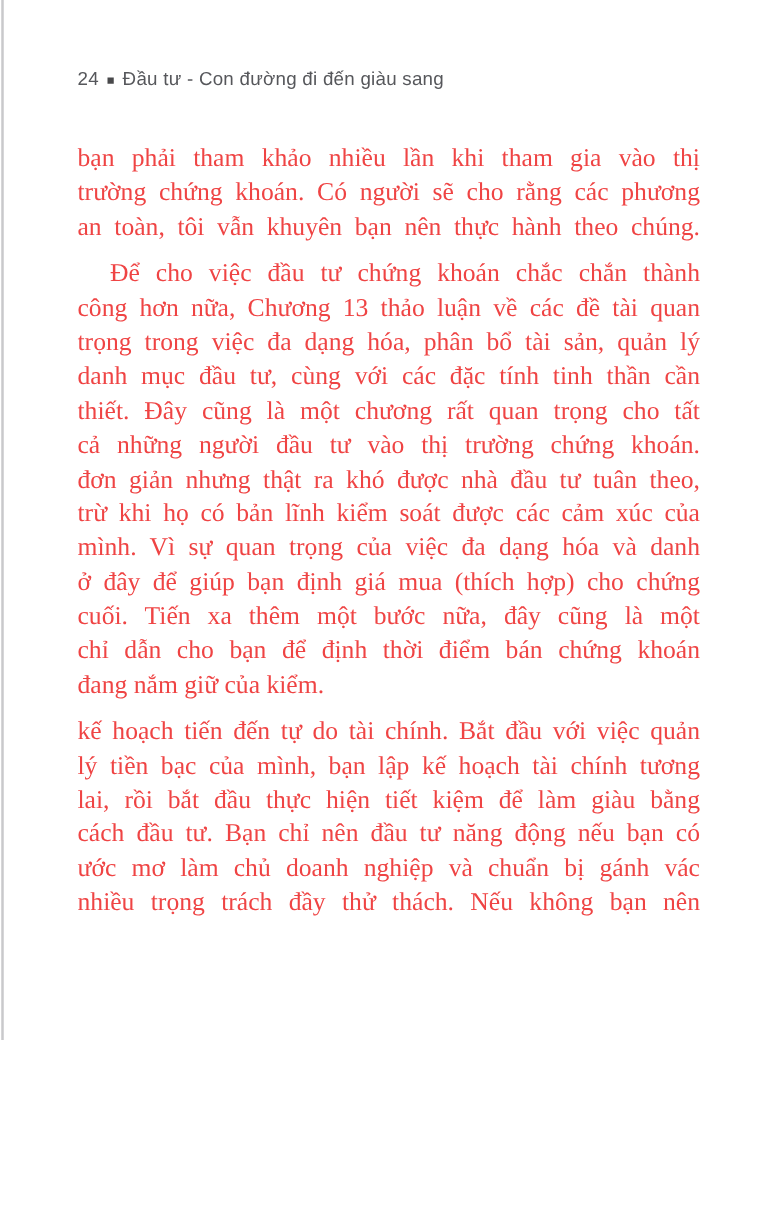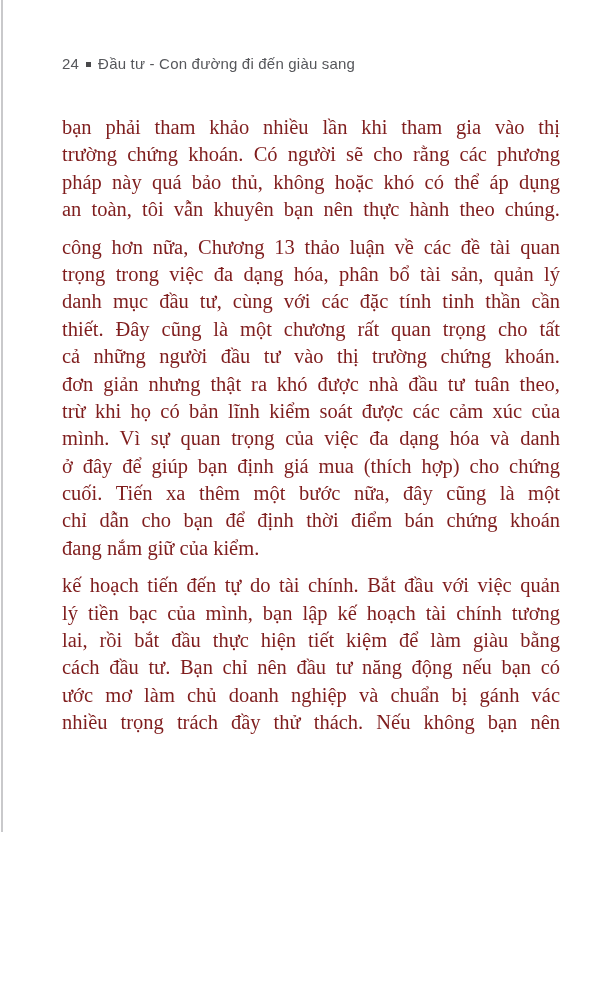--- a/index.html
+++ b/index.html
@@ -40,21 +40,21 @@
     width: 5px;
     height: 5px;
     background: #49494b;
     margin: 1px 7px 0 7px;
   }
   .page-body {
     position: absolute;
     left: 62px;
     top: 114px;
     width: 498px;
-    color: #7f1d1d;
+    color: #ef4444;
     font-size: 20.5px;
   }
   .para { margin: 0 0 10px 0; }
   .para:last-child { margin-bottom: 0; }
   .line {
     height: 27.4px;
     line-height: 27.4px;
     text-align: justify;
     text-align-last: justify;
     overflow: hidden;
@@ -78,25 +78,25 @@
     <span>24</span>
     <span class="bullet"></span>
     <span>Đầu tư - Con đường đi đến giàu sang</span>
   </div>
 
   <div class="page-body">
 
     <div class="para">
       <div class="line">bạn phải tham khảo nhiều lần khi tham gia vào thị</div>
       <div class="line">trường chứng khoán. Có người sẽ cho rằng các phương</div>
-      <div class="line">pháp này quá bảo thủ, không hoặc khó có thể áp dụng</div>
       <div class="line">an toàn, tôi vẫn khuyên bạn nên thực hành theo chúng.</div>
     </div>
 
     <div class="para">
+      <div class="line indent">Để cho việc đầu tư chứng khoán chắc chắn thành</div>
       <div class="line">công hơn nữa, Chương 13 thảo luận về các đề tài quan</div>
       <div class="line">trọng trong việc đa dạng hóa, phân bổ tài sản, quản lý</div>
       <div class="line">danh mục đầu tư, cùng với các đặc tính tinh thần cần</div>
       <div class="line">thiết. Đây cũng là một chương rất quan trọng cho tất</div>
       <div class="line">cả những người đầu tư vào thị trường chứng khoán.</div>
       <div class="line">đơn giản nhưng thật ra khó được nhà đầu tư tuân theo,</div>
       <div class="line">trừ khi họ có bản lĩnh kiểm soát được các cảm xúc của</div>
       <div class="line">mình. Vì sự quan trọng của việc đa dạng hóa và danh</div>
       <div class="line">ở đây để giúp bạn định giá mua (thích hợp) cho chứng</div>
       <div class="line">cuối. Tiến xa thêm một bước nữa, đây cũng là một</div>

